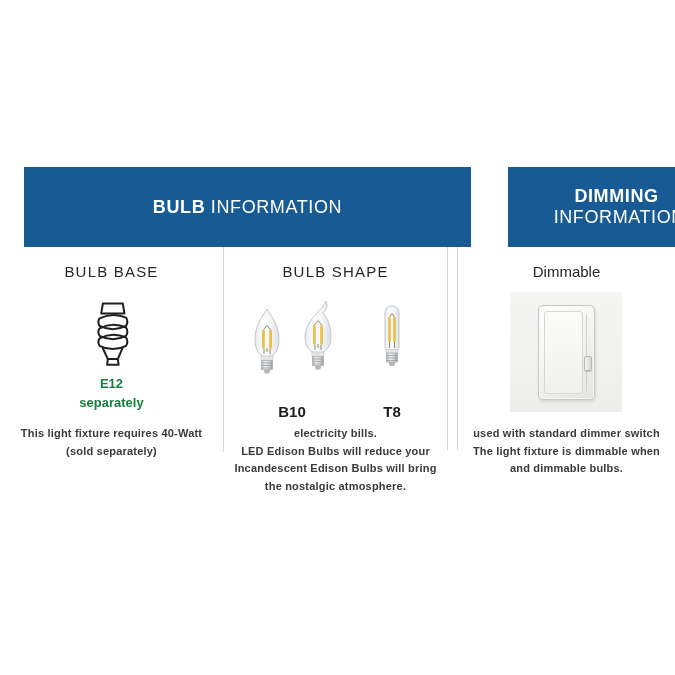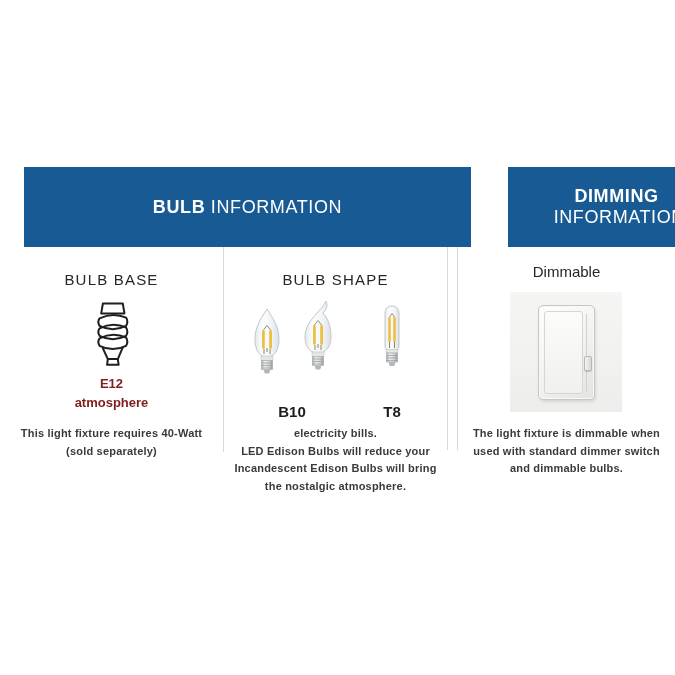--- a/index.html
+++ b/index.html
@@ -29,31 +29,31 @@
   .v3{left:457px;top:247px;height:203px;}
 
   
   .col{position:absolute;top:247px;}
   .col1{left:0;width:223px;}
   .col2{left:224px;width:223px;}
   .col3{left:458px;width:217px;}
 
   .sec-title{position:absolute;top:16px;left:0;right:0;text-align:center;
              font-size:15px;font-weight:normal;color:var(--title-text);}
-  .caps{letter-spacing:1.2px;margin-top:8px;}
+  .caps{letter-spacing:1.2px;}
 
   .body-text{position:absolute;top:178px;left:0;right:0;text-align:center;
              font-size:11px;font-weight:bold;color:var(--body-text);
              line-height:17.5px;letter-spacing:.2px;}
   .ln{display:block;}
 
   
   .e12-art{position:absolute;top:54px;left:0;right:0;display:flex;justify-content:center;}
   .base-label{position:absolute;top:127px;left:0;right:0;text-align:center;
-              font-size:13px;font-weight:bold;color:#7f1d1d;line-height:19px;}
+              font-size:13px;font-weight:bold;color:#15803d;line-height:19px;}
 
   
   .bulbs{position:absolute;top:49px;left:0;right:0;height:95px;}
   .bulb{position:absolute;}
   .bulb-b10{left:25px;top:12px;}
   .bulb-flame{left:74px;top:4px;}
   .bulb-t8{left:155px;top:8px;}
   .shape-labels{position:absolute;top:144px;left:0;right:0;height:18px;
                 font-size:15px;font-weight:bold;color:#1c1c1c;}
   .lbl{position:absolute;top:12px;transform:translateX(-50%);}
@@ -101,21 +101,21 @@
         <path d="M21,21 Q37,13 53,20 Q56,25 53,30 Q37,38 21,30 Q18,25 21,21 Z"></path>
         <path d="M21,33 Q37,25 53,32 Q56,37 53,42 Q37,50 21,42 Q18,37 21,33 Z"></path>
         <path d="M21,45 Q37,37 53,44 Q56,49 53,54 Q37,62 21,54 Q18,49 21,45 Z"></path>
         <path d="M25,57 L31,70 L43,70 L49,56"></path>
         <path d="M31,70 L30,77 L44,77 L43,70"></path>
       </svg>
     </div>
 
     <div class="base-label">
       <div>E12</div>
-      <div>atmosphere</div>
+      <div>separately</div>
     </div>
 
     <p class="body-text">
       <span class="ln">This light fixture requires 40-Watt</span>
       <span class="ln">(sold separately)</span>
     </p>
   </section>
 
   <section class="col col2">
     <h3 class="sec-title caps">BULB SHAPE</h3>
@@ -191,19 +191,19 @@
 
     <div class="photo">
       <div class="switch-frame">
         <div class="paddle"></div>
         <div class="slider-track"></div>
         <div class="slider-knob"></div>
       </div>
     </div>
 
     <p class="body-text">
+      <span class="ln">used with standard dimmer switch</span>
       <span class="ln">The light fixture is dimmable when</span>
-      <span class="ln">used with standard dimmer switch</span>
       <span class="ln">and dimmable bulbs.</span>
     </p>
   </section>
 
 </div>
 
 </body></html>

